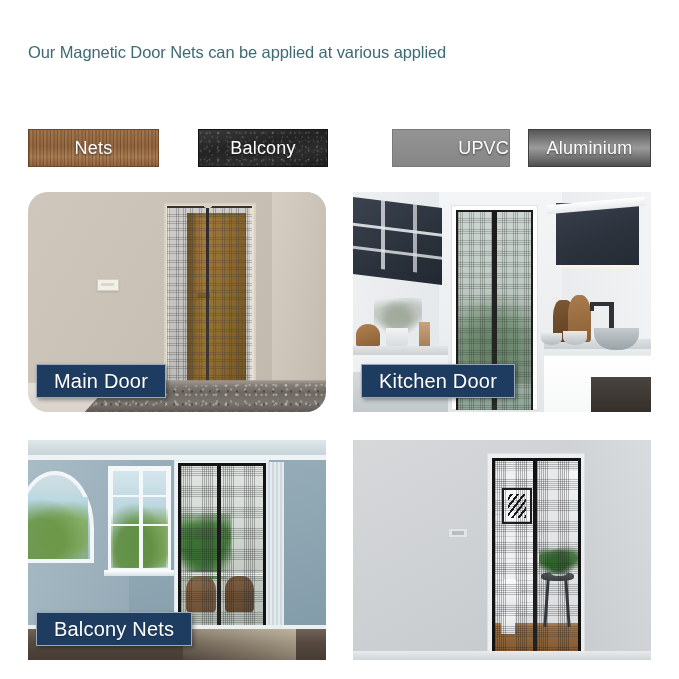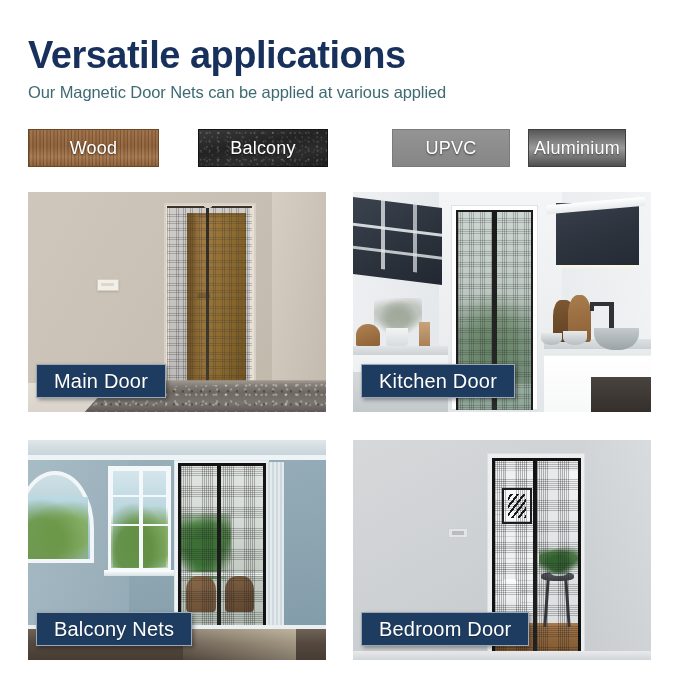--- a/index.html
+++ b/index.html
@@ -91,26 +91,27 @@
     background-size: 9px 9px, 13px 11px, 11px 14px, 15px 9px, 8px 12px, 12px 8px, 100% 100%;
     border: 1px solid #141414;
   }
 
   
   .chip-upvc {
     left: 364px;
     width: 118px;
     background: linear-gradient(180deg, #949494 0%, #8d8d8d 50%, #868686 100%);
     border: 1px solid #7a7a7a;
+    justify-content: flex-end;
   }
 
   
   .chip-aluminium {
     left: 500px;
-    width: 98px;
+    width: 123px;
     background: linear-gradient(180deg, #575757 0%, #6e6e6e 18%, #9b9b9b 50%, #6b6b6b 82%, #4f4f4f 100%);
     border: 1px solid #3f3f3f;
   }
 
   
   .grid {
     position: absolute;
     left: 28px;
     top: 192px;
     width: 623px;
@@ -118,21 +119,21 @@
   }
 
   .panel {
     position: absolute;
     width: 298px;
     height: 220px;
     overflow: hidden;
     background: #e8e8e8;
   }
 
-  .p-main    { left: 0;     top: 0; }
+  .p-main    { left: 0;     top: 0; border-radius: 20px; }
   .p-kitchen { left: 325px; top: 0; }
   .p-balcony { left: 0;     top: 248px; }
   .p-bedroom { left: 325px; top: 248px; }
 
   .scene { position: absolute; inset: 0; }
 
   
   .banner {
     position: absolute;
     left: 8px;
@@ -429,27 +430,26 @@
     background:#e2e4e6; border:1px solid #cdd0d3; }
   .bd-switch:after { content:""; position:absolute; left:16%; top:28%; width:68%; height:40%;
     background:#b9bdc0; }
 </style>
 </head>
 <body>
 
 <div class="page">
 
   <div class="header">
-    <div class="title">Versatile applications</div>
     <div class="subtitle">Our Magnetic Door Nets can be applied at various applied</div>
   </div>
 
   <div class="chips">
     <div class="chip chip-wood">
-      <span>Wood</span>
+      <span>Nets</span>
     </div>
     <div class="chip chip-granite">
       <span>Balcony</span>
     </div>
     <div class="chip chip-upvc">
       <span>UPVC</span>
     </div>
     <div class="chip chip-aluminium">
       <span>Aluminium</span>
     </div>
@@ -569,19 +569,16 @@
         <div class="bd-table-leg1"></div>
         <div class="bd-table-leg2"></div>
         <div class="bd-table"></div>
         <div class="bd-pot"></div>
         <div class="bd-plant"></div>
         <div class="bd-mesh"></div>
         <div class="bd-mesh-split"></div>
         <div class="bd-switch"></div>
         <div class="bd-baseboard"></div>
       </div>
-      <div class="banner">
-        <span class="banner-text">Bedroom Door</span>
-      </div>
     </div>
 
   </div>
 </div>
 
 </body></html>

